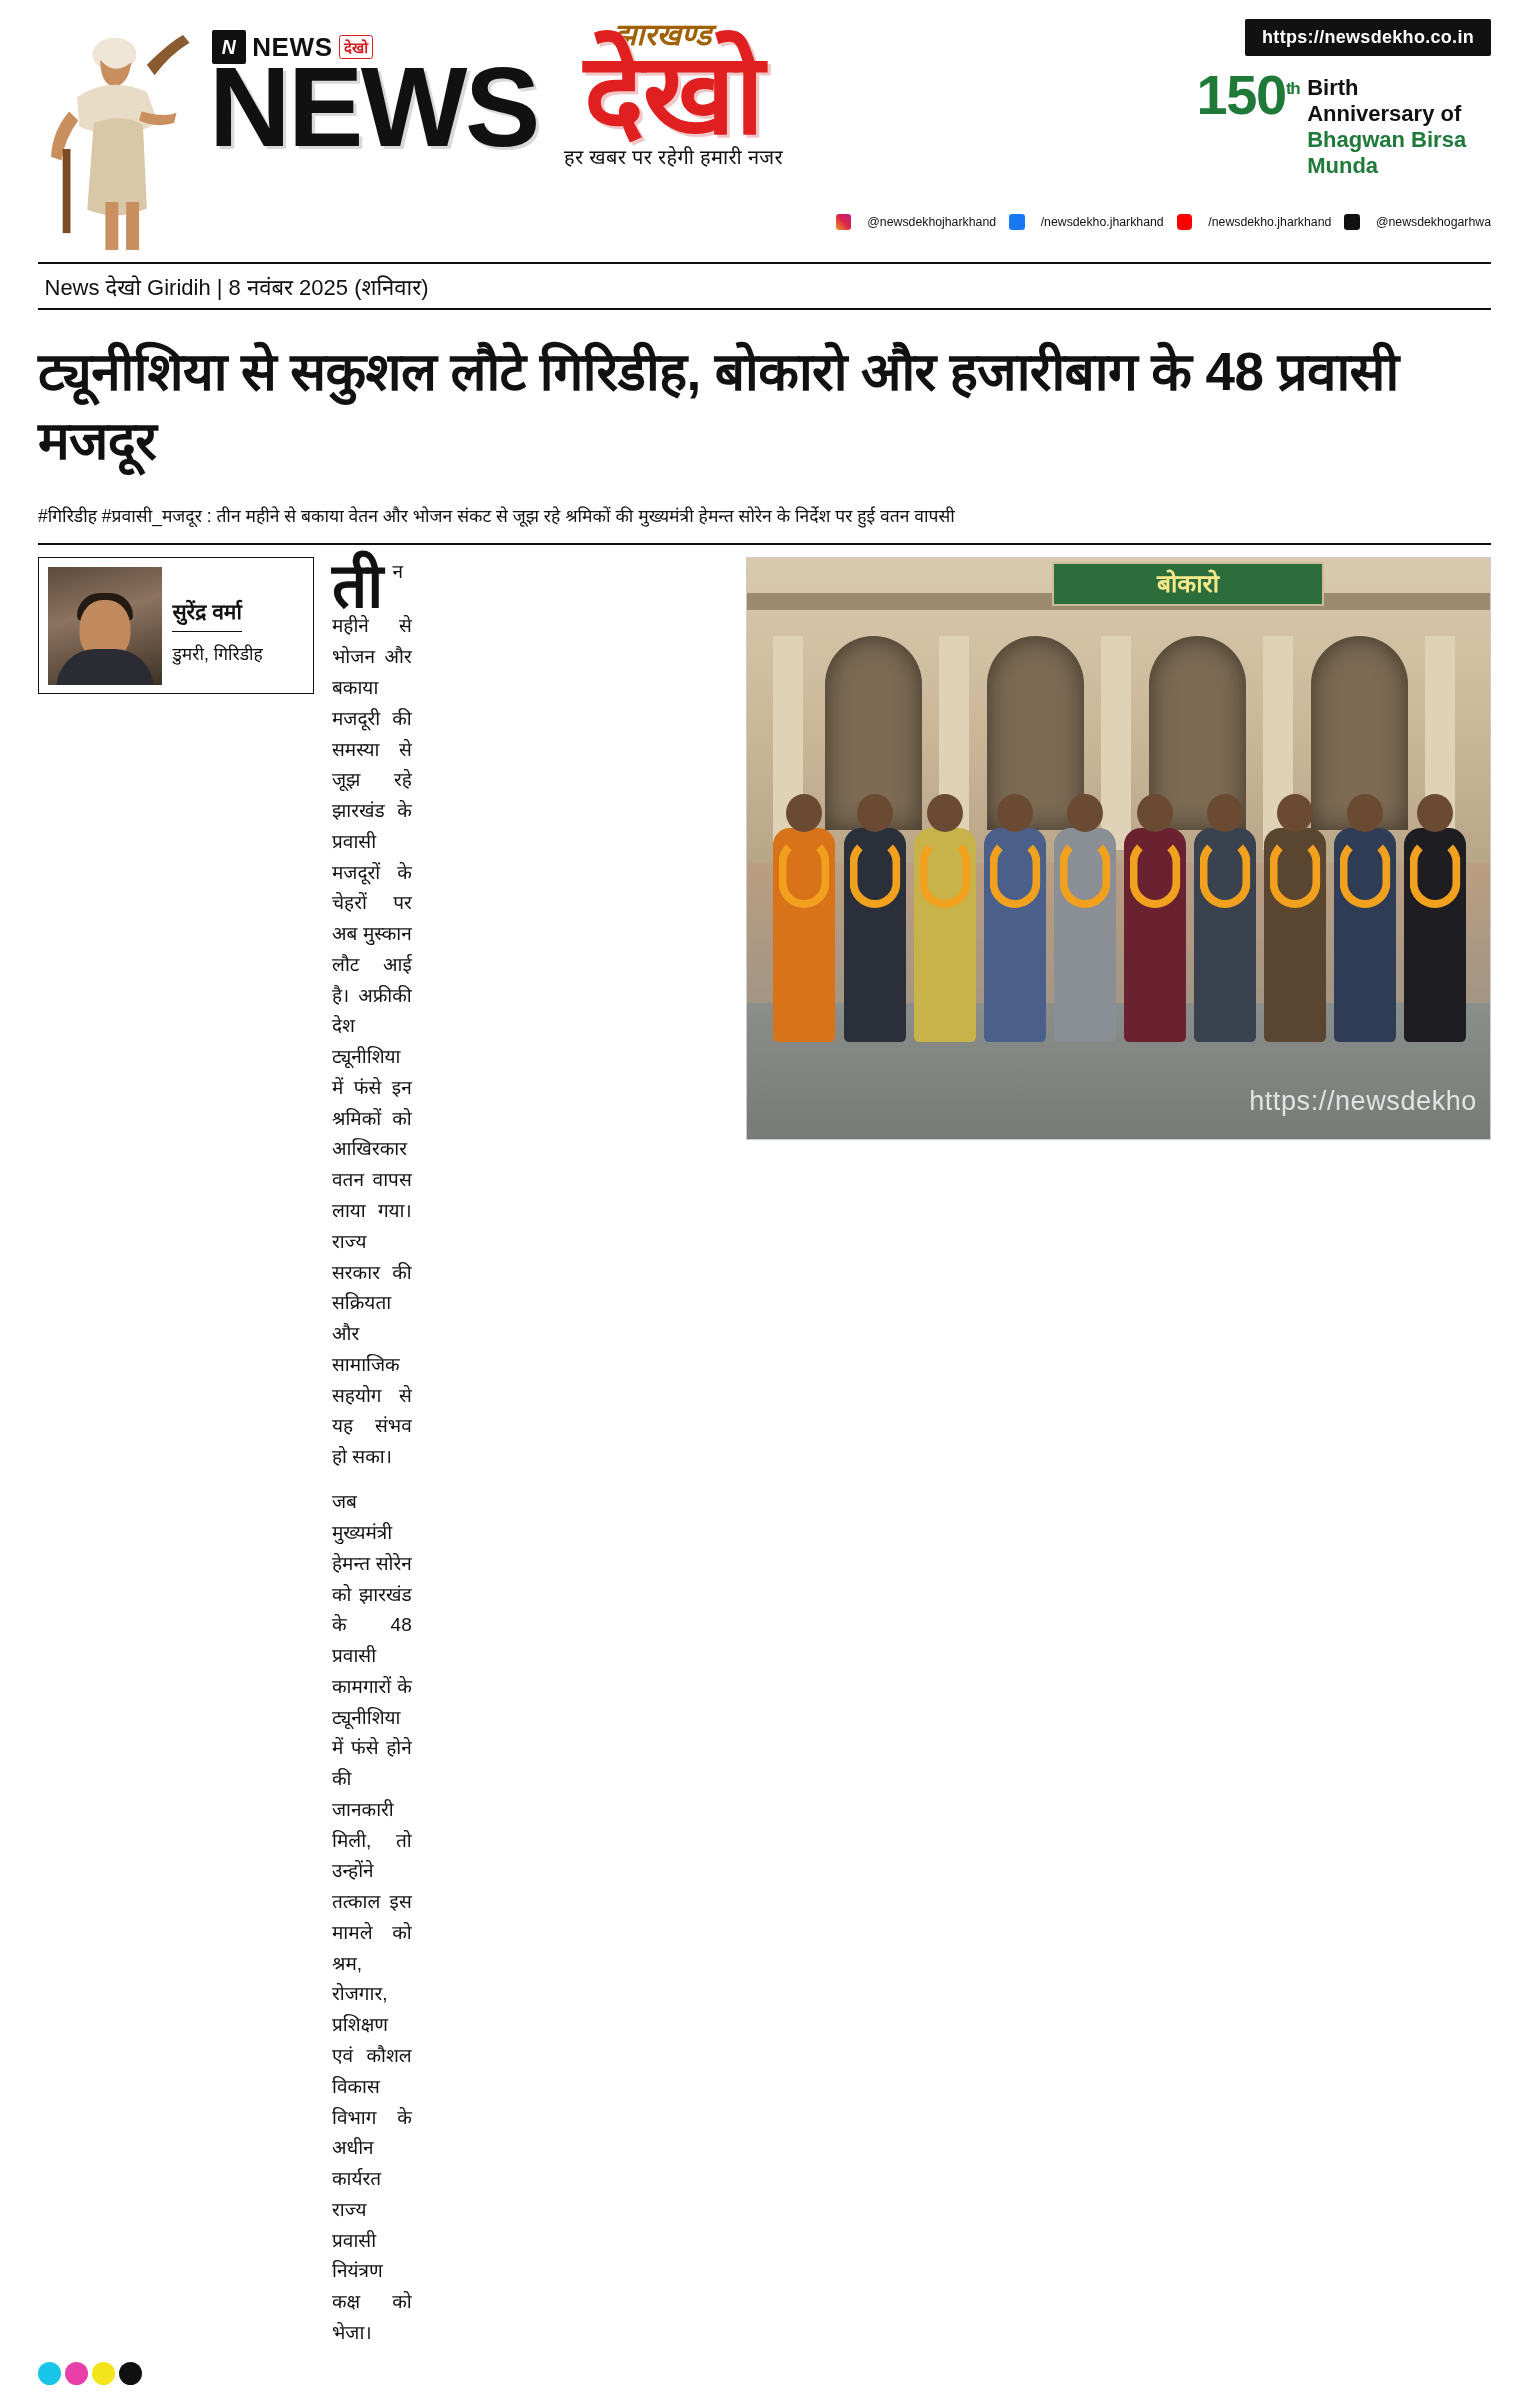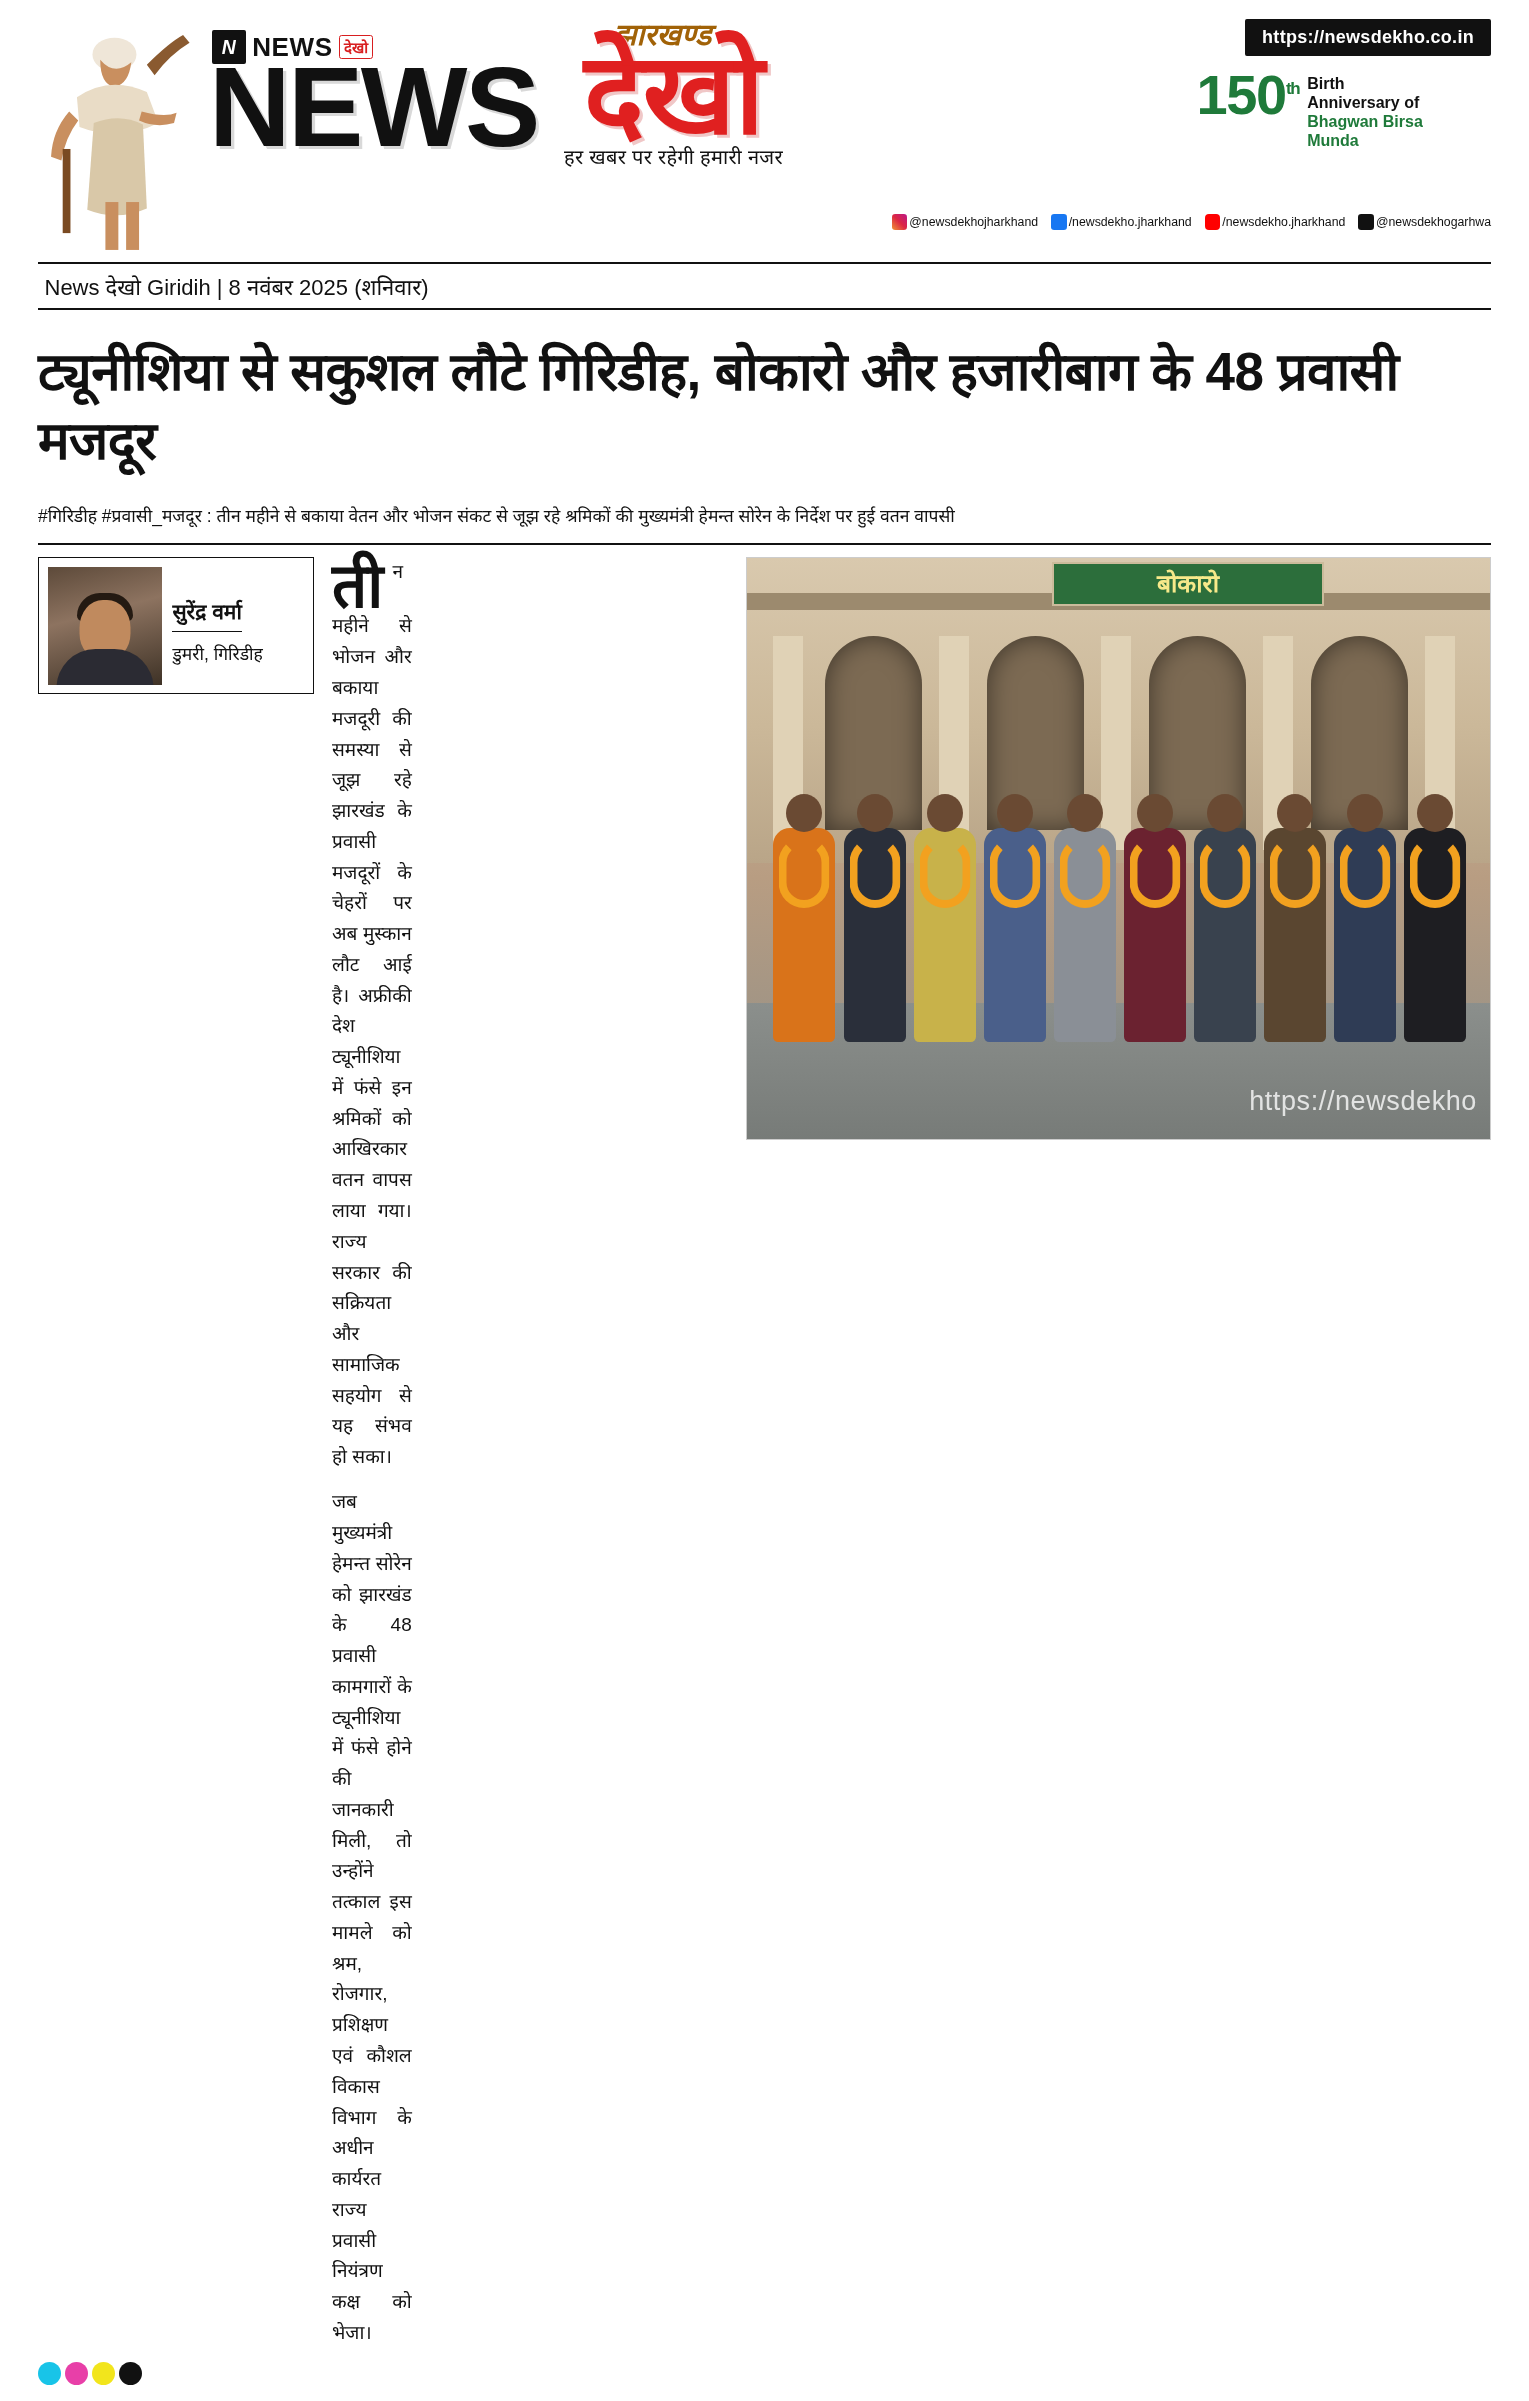--- a/index.html
+++ b/index.html
@@ -143,39 +143,39 @@
     line-height: 0.85;
     letter-spacing: -1.3px;
   }
   .anniv-th {
     font-size: 17px;
     vertical-align: super;
     color: #1f7a3a;
     font-weight: bold;
   }
   .anniv-text {
-    font-size: 16px;
+    font-size: 22px;
     line-height: 1.18;
     font-weight: bold;
     color: #111;
     padding-top: 3.9px;
   }
   .anniv-text .green { color: #1f7a3a; }
 
   .social-row {
     position: absolute;
     right: 0;
     top: 214px;
     display: flex;
     gap: 13px;
     align-items: center;
     font-size: 12.3px;
     color: #111;
   }
-  .social-item { display: flex; align-items: center; gap: 2px; white-space: nowrap; }
+  .social-item { display: flex; align-items: center; gap: 16px; white-space: nowrap; }
   .sicon {
     width: 15.6px; height: 15.6px; border-radius: 3.2px;
     display: inline-block; flex: 0 0 15.6px;
   }
   .sicon.ig { background: linear-gradient(45deg,#f09433,#dc2743,#bc1888); }
   .sicon.fb { background: #1877f2; }
   .sicon.yt { background: #ff0000; border-radius: 3.9px; }
   .sicon.tw { background: #111; }
 
   

